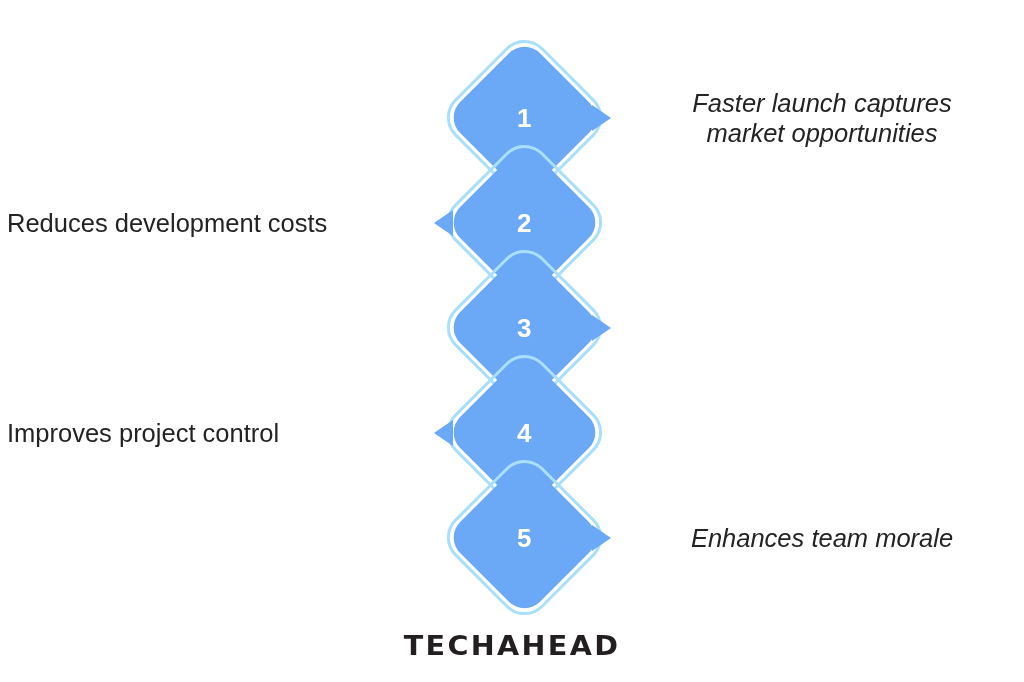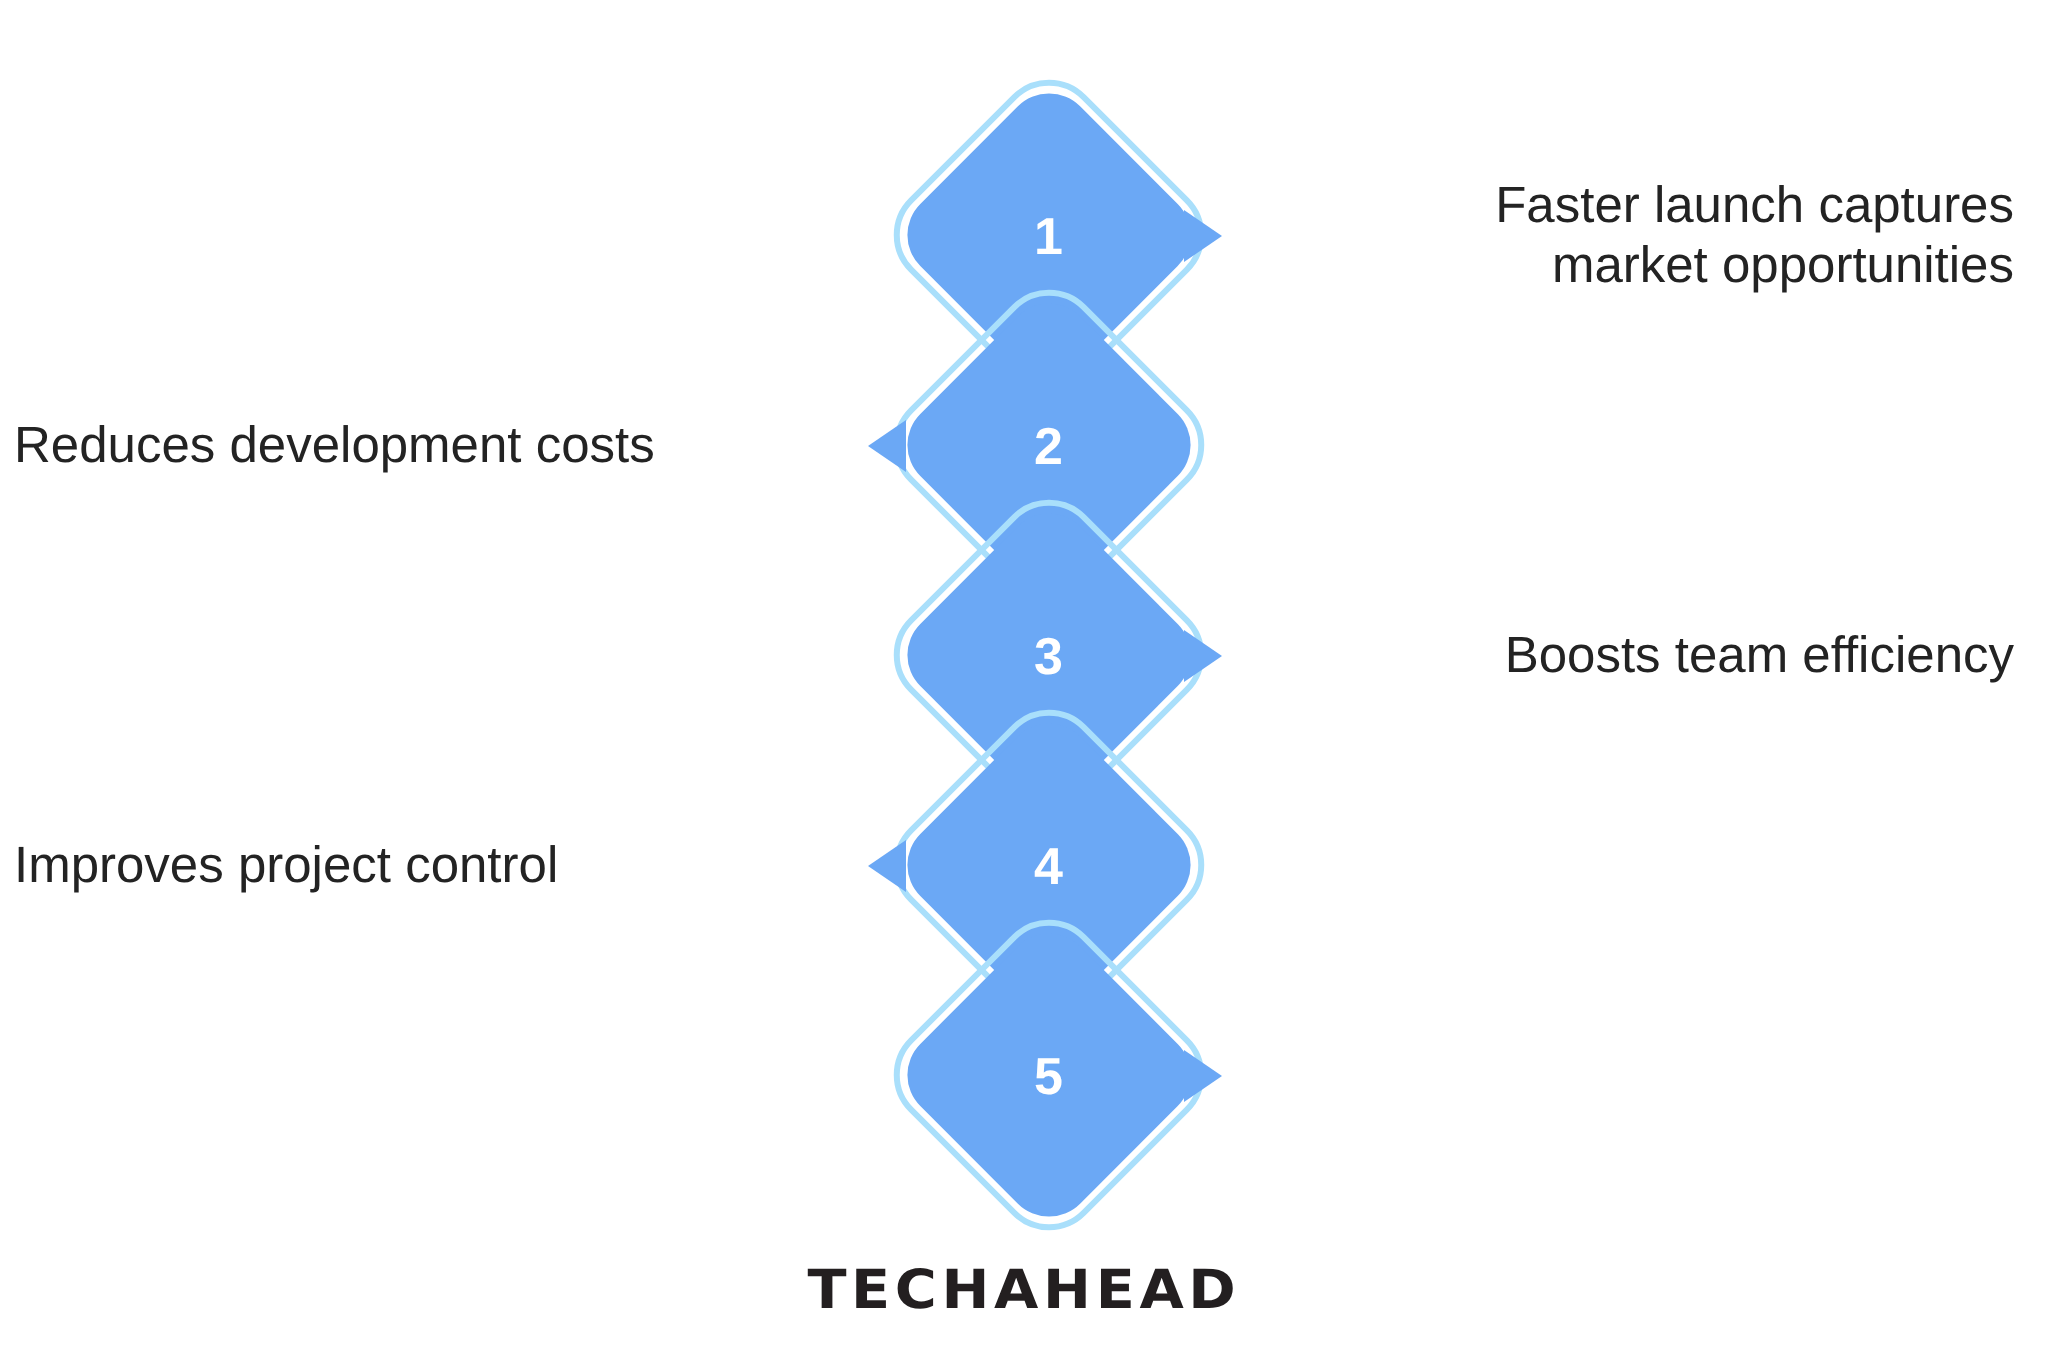--- a/index.html
+++ b/index.html
@@ -95,21 +95,22 @@
     top: 50%;
     transform: translateY(-50%);
     color: #232323;
     font-size: 25.5px;
     line-height: 1.18;
     white-space: pre-line;
   }
   .label.right {
     left: 637px;
     width: 370px;
-    text-align: right;
+    text-align: center;
+    font-style: italic;
   }
   .label.left {
     right: 587px;
     width: 430px;
   }
 
   
   #logo {
     position: absolute;
     left: 0;
@@ -150,37 +151,37 @@
     <div class="label left">Reduces development costs</div>
   </div>
 
   <div class="row" style="top:265px;">
     <div class="diamond-wrap">
       <div class="diamond-ring"></div>
       <div class="diamond-body"></div>
       <div class="diamond-num">3</div>
     </div>
     <div class="arrow right"></div>
-    <div class="label right">Boosts team efficiency</div>
   </div>
 
   <div class="row" style="top:370px;">
     <div class="diamond-wrap">
       <div class="diamond-ring"></div>
       <div class="diamond-body"></div>
       <div class="diamond-num">4</div>
     </div>
     <div class="arrow left"></div>
     <div class="label left">Improves project control</div>
   </div>
 
   <div class="row" style="top:475px;">
     <div class="diamond-wrap">
       <div class="diamond-ring"></div>
       <div class="diamond-body"></div>
       <div class="diamond-num">5</div>
     </div>
     <div class="arrow right"></div>
+    <div class="label right">Enhances team morale</div>
   </div>
 
   <div id="logo">TECHAHEAD</div>
 
 </div>
 
 </body></html>

